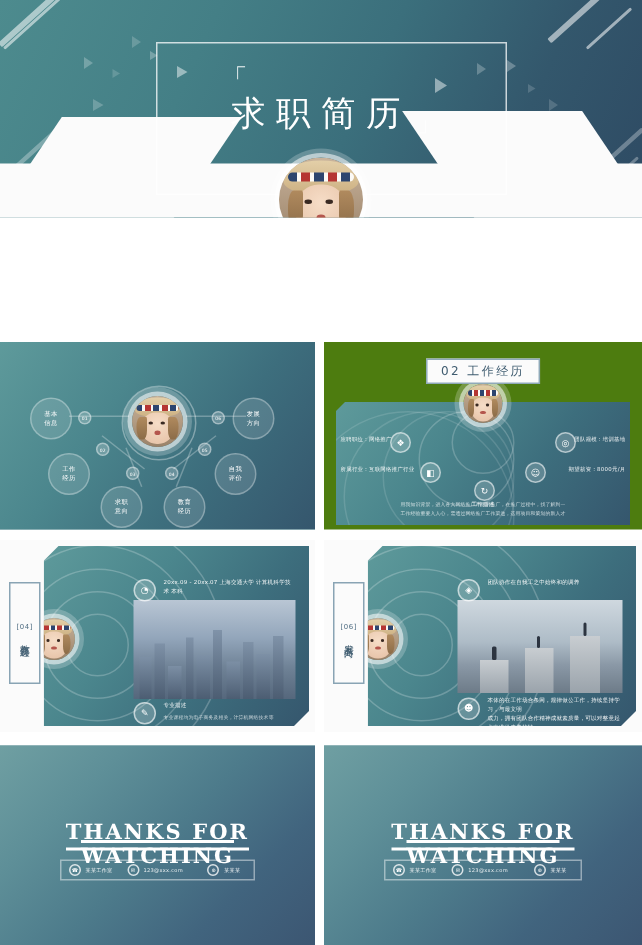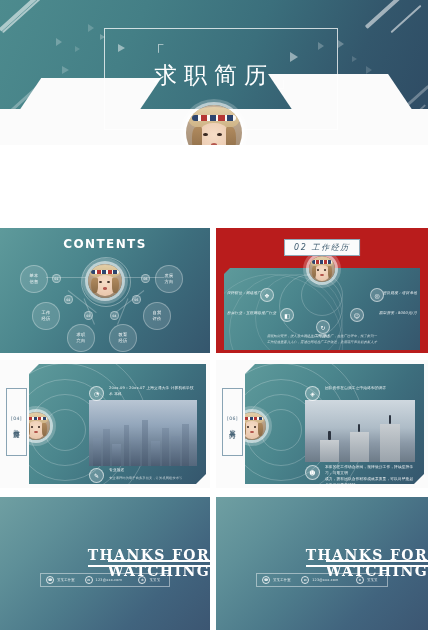--- a/index.html
+++ b/index.html
@@ -72,21 +72,21 @@
       display:flex;flex-direction:column;align-items:center;justify-content:center;
       color:#fff;font-size:4.2px;line-height:1.45;letter-spacing:.3px;
       font-family:"DejaVu Sans",sans-serif;text-align:center;}
   #s2 .dot{position:absolute;width:7px;height:7px;border-radius:50%;
       background:rgba(255,255,255,.22);border:1px solid rgba(255,255,255,.4);
       color:#fff;font-size:3px;display:flex;align-items:center;justify-content:center;
       font-family:"DejaVu Sans",sans-serif;}
   #s2 .lnk{position:absolute;height:1px;background:rgba(255,255,255,.28);transform-origin:left center;}
 
   
-  #s3{left:216px;top:228px;width:212px;height:125px;background:#b91c1c;font-style:italic;}
+  #s3{left:216px;top:228px;width:212px;height:125px;background:#4d7c0f;}
   #s3 .panel{position:absolute;left:8px;top:40px;width:196px;height:82px;overflow:hidden;
       clip-path:polygon(6px 0,100% 0,100% 100%,0 100%,0 6px);}
   #s3 .title{position:absolute;left:50%;top:11px;transform:translateX(-50%);
       border:1px solid #8fa9b8;padding:2px 9px;color:#3f5c70;font-size:8px;letter-spacing:1.6px;
       background:#fbfbfb;font-family:"DejaVu Sans",sans-serif;white-space:nowrap;}
   #s3 .wav{position:absolute;left:50%;top:6px;transform:translateX(-50%);
       border:1px solid rgba(255,255,255,.2);border-radius:50%;}
   #s3 .wav2{position:absolute;left:50%;top:6px;transform:translateX(-50%);
       border:1px solid rgba(255,255,255,.13);border-radius:50%;}
   #s3 .cav{left:50%;margin-left:-13px;top:28px;width:26px;height:26px;}
@@ -127,21 +127,21 @@
       font-family:"DejaVu Sans",sans-serif;}
   .rtxt .t2{display:block;color:rgba(255,255,255,.7);font-size:3.2px;margin-top:2px;}
 
   #s4{left:0;top:360px;width:210px;height:128px;}
   #s5{left:216px;top:360px;width:212px;height:128px;}
 
   
   .thanks{top:497px;height:133px;}
   #s6{left:0;width:210px;}
   #s7{left:216px;width:212px;}
-  .thx{position:absolute;left:0;right:0;top:50px;text-align:right;color:#ffffff;
+  .thx{position:absolute;left:0;right:0;top:50px;text-align:center;color:#ffffff;
       font-size:14px;font-weight:bold;letter-spacing:1.4px;font-family:"DejaVu Serif",serif;}
   .thx .u1{border-bottom:2px solid #fff;padding-bottom:2px;}
   .thx .u2{border-top:2px solid #fff;padding-top:1px;}
   .cbar{position:absolute;left:40px;right:40px;top:76px;height:12px;
       border:1px solid rgba(255,255,255,.45);display:flex;align-items:center;}
   .citem{display:flex;align-items:center;gap:3px;padding-left:5px;}
   .cico{width:6px;height:6px;border-radius:50%;border:1px solid rgba(255,255,255,.8);
       display:flex;align-items:center;justify-content:center;color:#fff;font-size:3.4px;
       font-family:"DejaVu Sans",sans-serif;}
   .ctxt{color:rgba(255,255,255,.88);font-size:3.4px;letter-spacing:.2px;
@@ -199,21 +199,20 @@
         <div class="hair r"></div>
       <div class="eye l"></div>
         <div class="eye r"></div>
         <div class="mouth"></div>
     </div>
 
   </div>
 
   <div class="slide" id="s2">
     <div class="tealgrad2"></div>
-    <div class="h">CONTENTS</div>
 
     <div class="lnk" style="left:46px;top:49px;width:40px;"></div>
     <div class="lnk" style="left:124px;top:49px;width:40px;"></div>
     <div class="lnk" style="left:68px;top:62px;width:36px;transform:rotate(38deg);"></div>
     <div class="lnk" style="left:108px;top:62px;width:36px;transform:rotate(-38deg);transform-origin:right center;"></div>
     <div class="lnk" style="left:84px;top:70px;width:28px;transform:rotate(68deg);"></div>
     <div class="lnk" style="left:100px;top:70px;width:28px;transform:rotate(-68deg);transform-origin:right center;"></div>
 
     <div class="ring"></div>
     <div class="avatar cav">

